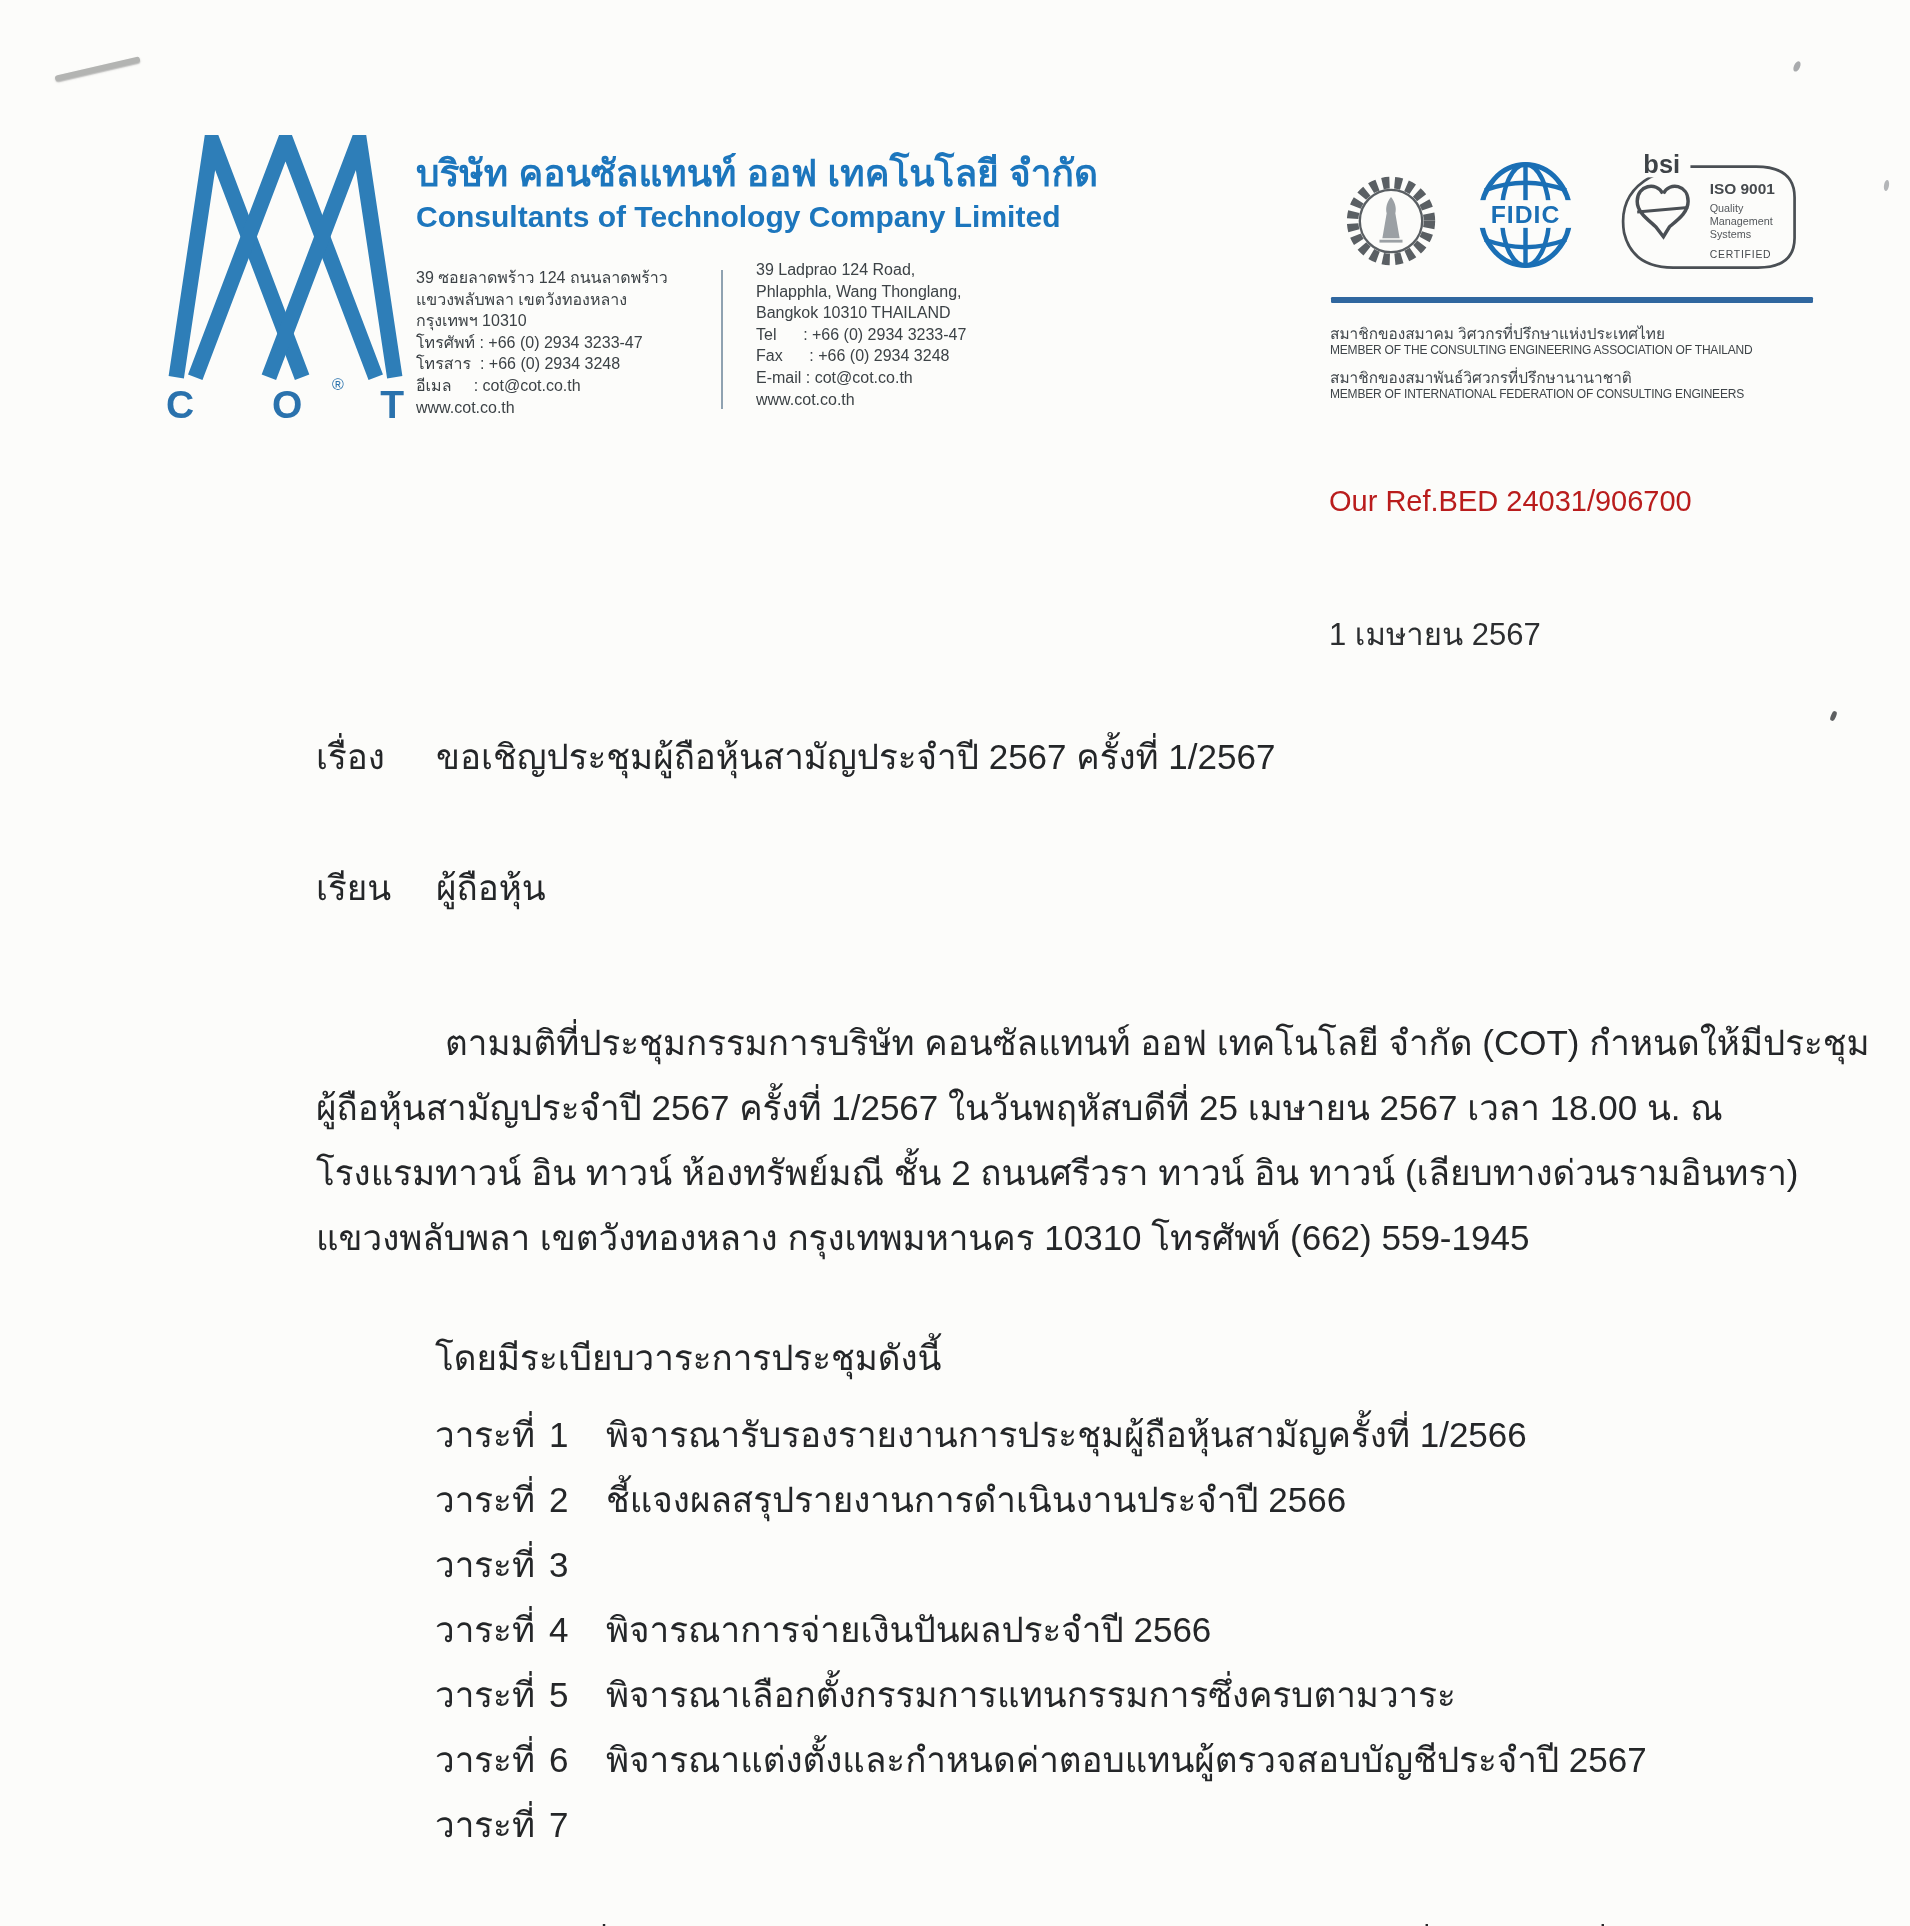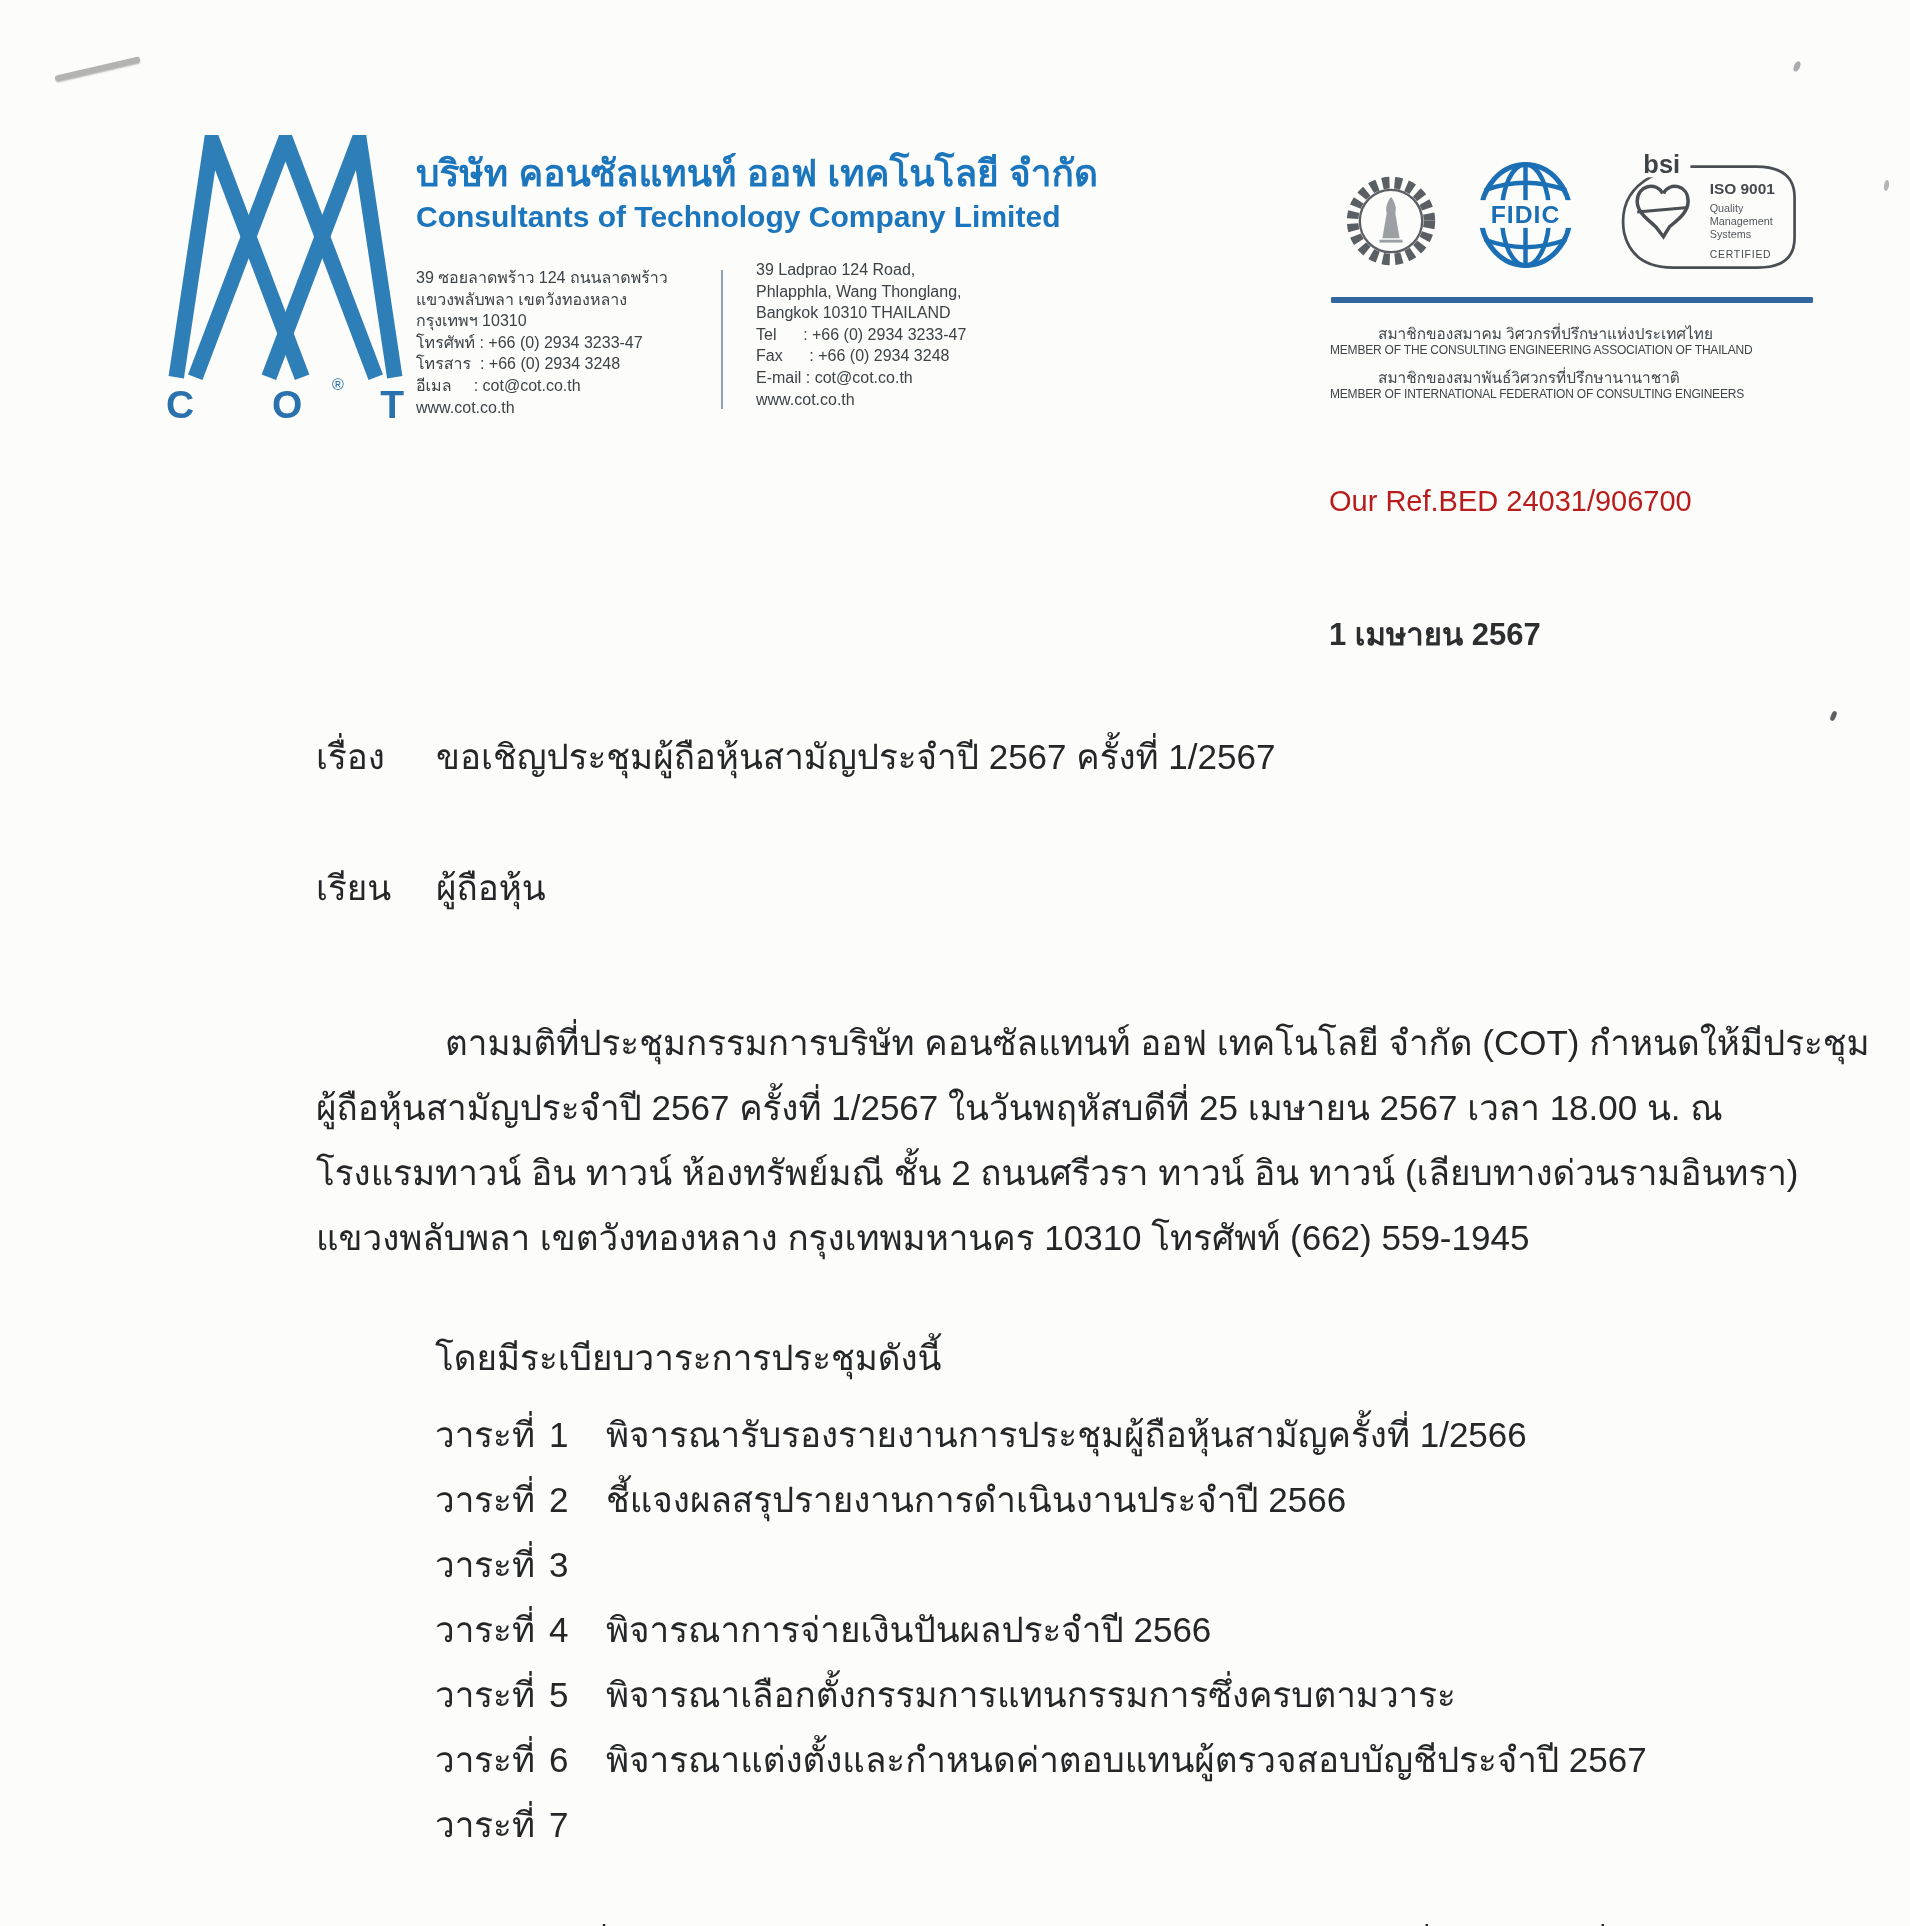--- a/index.html
+++ b/index.html
@@ -22,25 +22,25 @@
   .addr{font-size:16px;line-height:21.6px;color:#3c4246;white-space:pre;}
   .addr-th{left:416px;top:267px;}
   .addr-en{left:756px;top:259px;}
   .addr-divider{left:721px;top:270px;width:1.9px;height:139px;background:#8fa2b1;}
   .gear-svg{left:1343px;top:173px;width:96px;height:96px;}
   .fidic-svg{left:1476px;top:159px;width:99px;height:112px;}
   .bsi-svg{left:1594px;top:151px;width:216px;height:136px;}
   .blue-rule{left:1331px;top:297px;width:482px;height:6.2px;background:#30679f;border-radius:1.2px;}
   .memberships{left:1330px;top:324px;width:520px;}
   .member{margin-bottom:10px;}
-  .member-th{font-size:15.4px;line-height:19px;color:#41474c;margin-left:48px;}
+  .member-th{font-size:15.4px;line-height:19px;color:#41474c;}
   .member-en{font-size:12px;line-height:15.4px;color:#3e4448;letter-spacing:-0.2px;}
   
   .ref-line{left:1329px;top:485px;font-size:29px;color:#b91c1c;white-space:nowrap;}
-  .date-line{left:1329px;top:609px;font-size:31px;color:#2c2e30;white-space:nowrap;font-weight:bold;}
+  .date-line{left:1329px;top:609px;font-size:31px;color:#2c2e30;white-space:nowrap;}
   .body-text{font-size:35px;color:#242628;}
   .subject-label{left:316px;top:729px;}
   .subject-text{left:436px;top:729px;white-space:nowrap;}
   .to-label{left:316px;top:860px;}
   .to-text{left:436px;top:860px;}
   .para{line-height:65px;white-space:nowrap;}
   .para1{left:316px;top:1010px;width:1402px;}
   .para1 div:first-child{text-indent:129px;}
   .agenda-intro{left:435px;top:1330px;}
   .agenda{left:435px;top:1402px;width:1348px;line-height:65px;}

